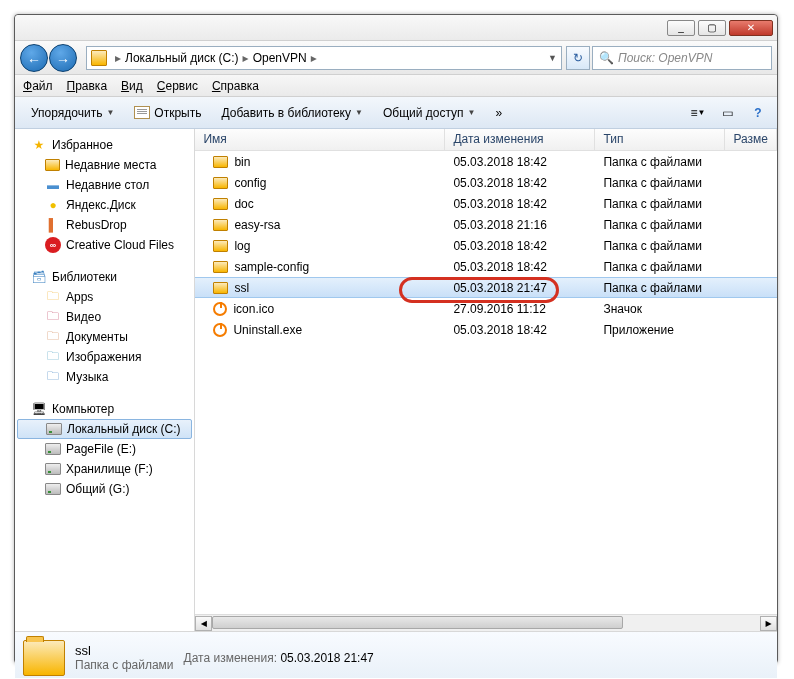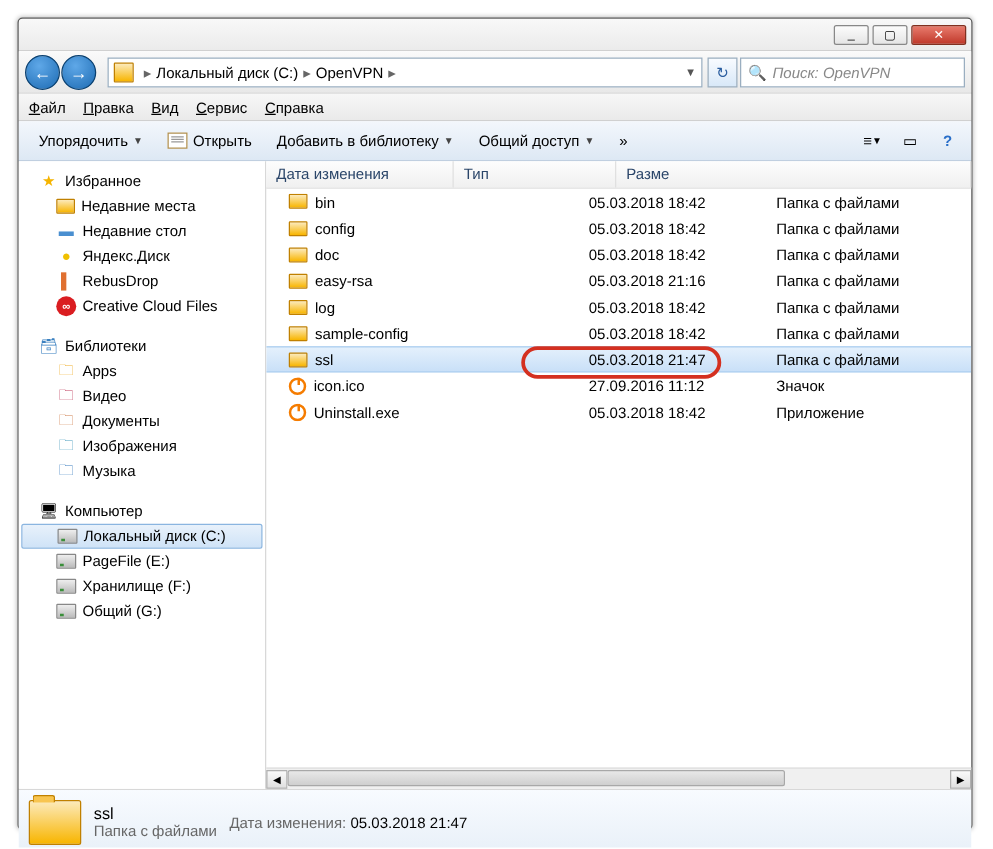--- a/index.html
+++ b/index.html
@@ -204,27 +204,28 @@
             <div class="navitem d1">
               <span class="drive ico"></span>
               <span>Общий (G:)</span>
             </div>
           </div>
       </div>
     </div>
 
     <div class="main">
       <div class="headers">
+        <div class="hcol c-name">Имя</div>
         <div class="hcol c-date">Дата изменения</div>
         <div class="hcol c-type">Тип</div>
         <div class="hcol c-size">Разме</div>
       </div>
       <div class="files" id="file-rows">
           <div class="row">
-            <div class="cell c-name" style="display:flex;padding-left:18px">
+            <div class="cell c-name" style="display:flex;align-items:center;padding-left:18px">
               <span class="folder" style="margin-right:6px"></span>
               <span>bin</span>
             </div>
             <div class="cell c-date">05.03.2018 18:42</div>
             <div class="cell c-type">Папка с файлами</div>
             <div class="cell c-size"></div>
           </div>
           <div class="row">
             <div class="cell c-name" style="display:flex;align-items:center;padding-left:18px">
               <span class="folder" style="margin-right:6px"></span>

